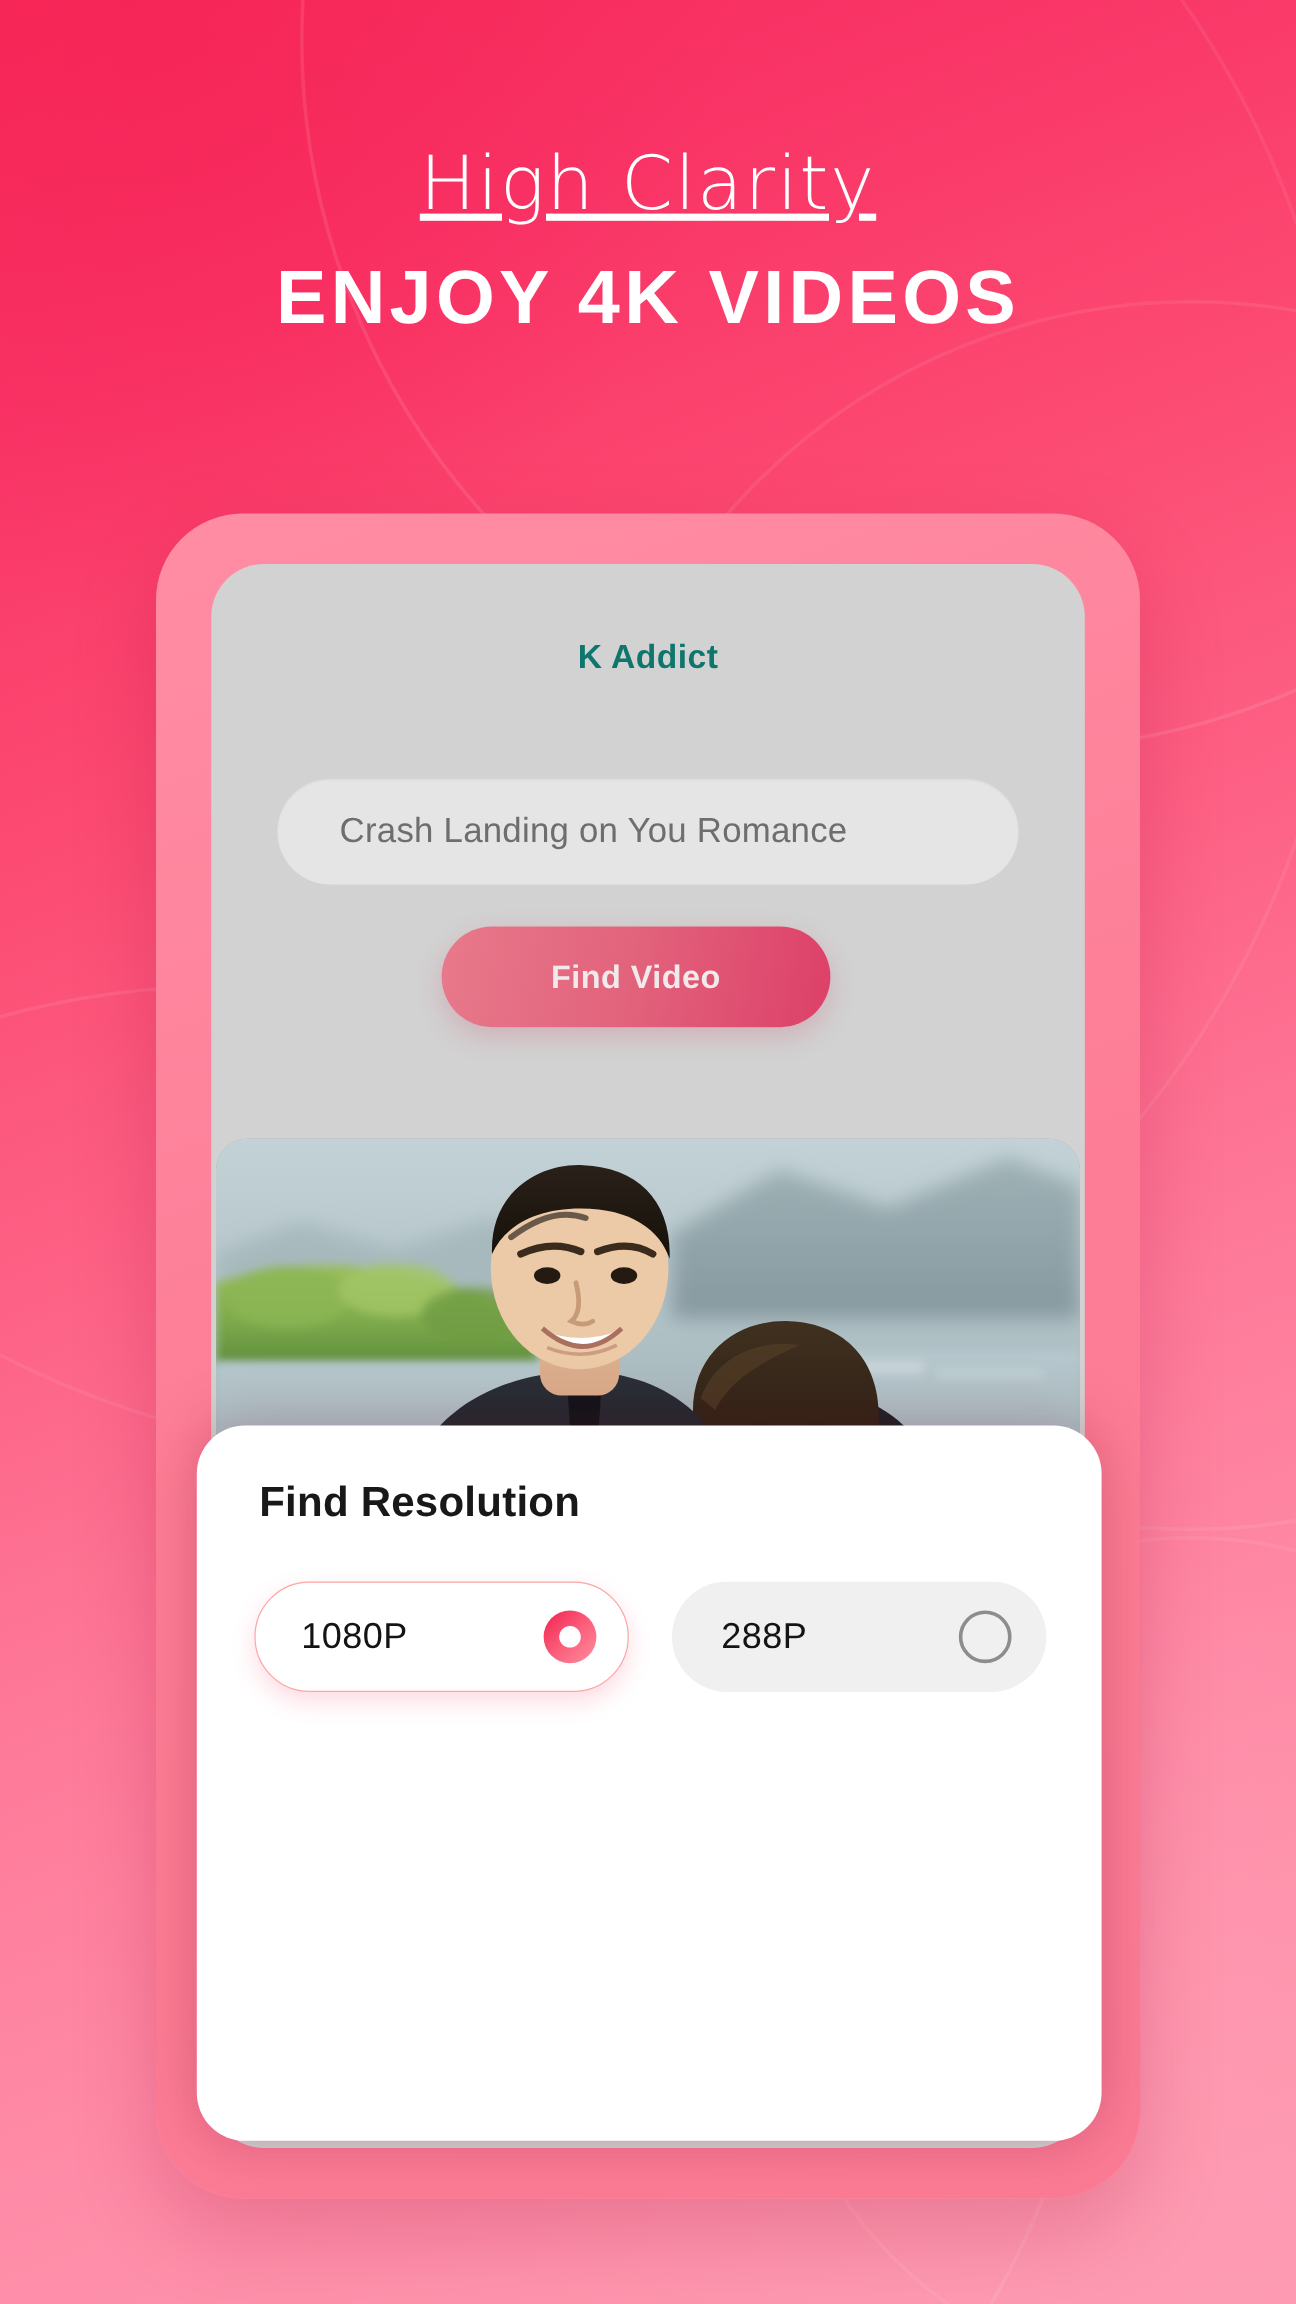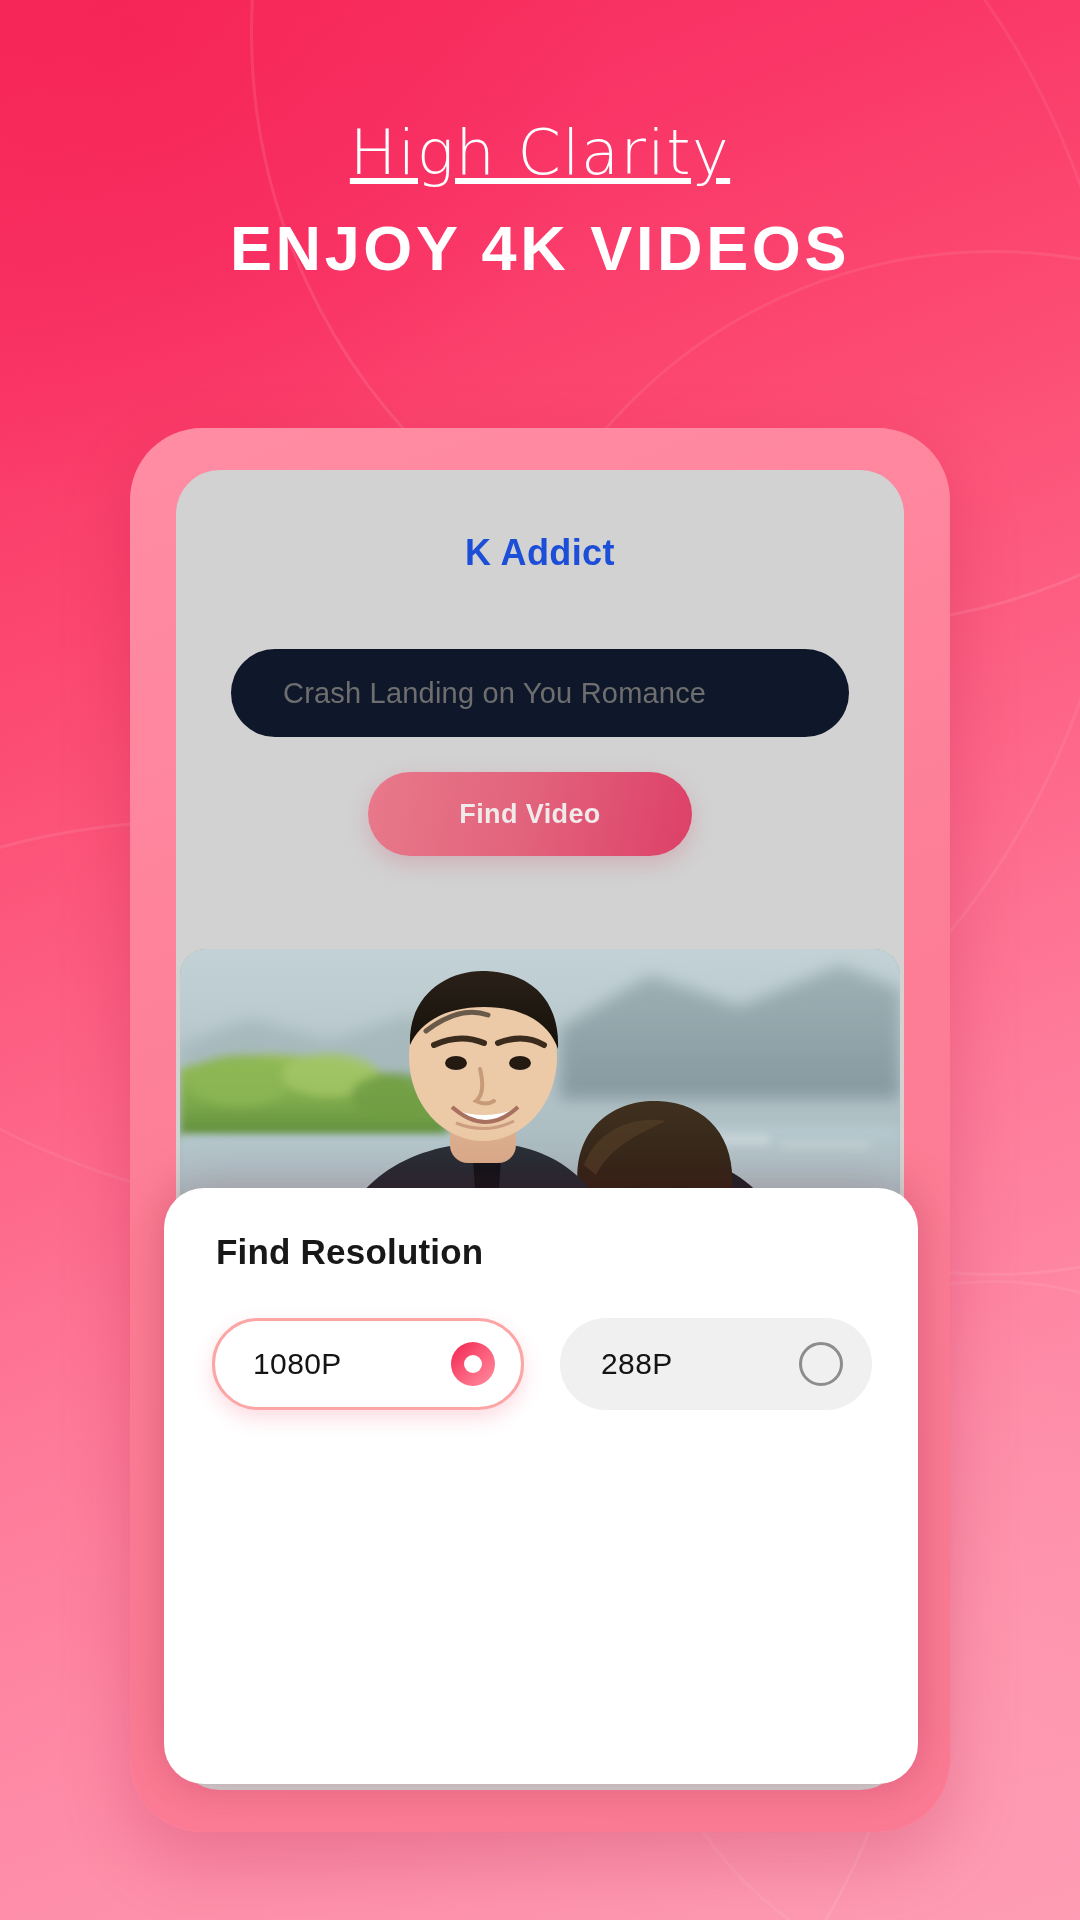--- a/index.html
+++ b/index.html
@@ -124,33 +124,33 @@
     background: #d2d2d2;
     border-radius: 44px;
     overflow: hidden;
   }
 
   .app-title {
     position: absolute;
     left: 0; right: 0;
     top: 62px;
     text-align: center;
-    font-size: 36px;
+    font-size: 28px;
     font-weight: 700;
-    color: #1d4ed8;
+    color: #0f766e;
     letter-spacing: 0.4px;
   }
 
   .search-pill {
     position: absolute;
     left: 55px;
     top: 179px;
     width: 618px;
     height: 88px;
-    background: #0f172a;
+    background: #e5e5e5;
     border-radius: 44px;
     display: flex;
     align-items: center;
     box-shadow: inset 0 1px 2px rgba(0,0,0,0.05);
   }
   .search-pill-text {
     padding-left: 52px;
     font-size: 29px;
     color: #6e6e6e;
     letter-spacing: 0.2px;
@@ -236,21 +236,21 @@
     border: 3px solid transparent;
     display: flex;
     align-items: center;
     justify-content: space-between;
     padding: 0 26px 0 38px;
     box-sizing: border-box;
     cursor: pointer;
   }
   .res-pill.selected {
     background: #ffffff;
-    border: 3px solid #fca5a5;
+    border: 1px solid #fca5a5;
     box-shadow: 0 8px 20px rgba(243,73,108,0.20);
     gap: 40px;
   }
   .res-label {
     font-size: 30px;
     font-weight: 500;
     color: #141414;
     letter-spacing: 0.4px;
   }
   .radio {

